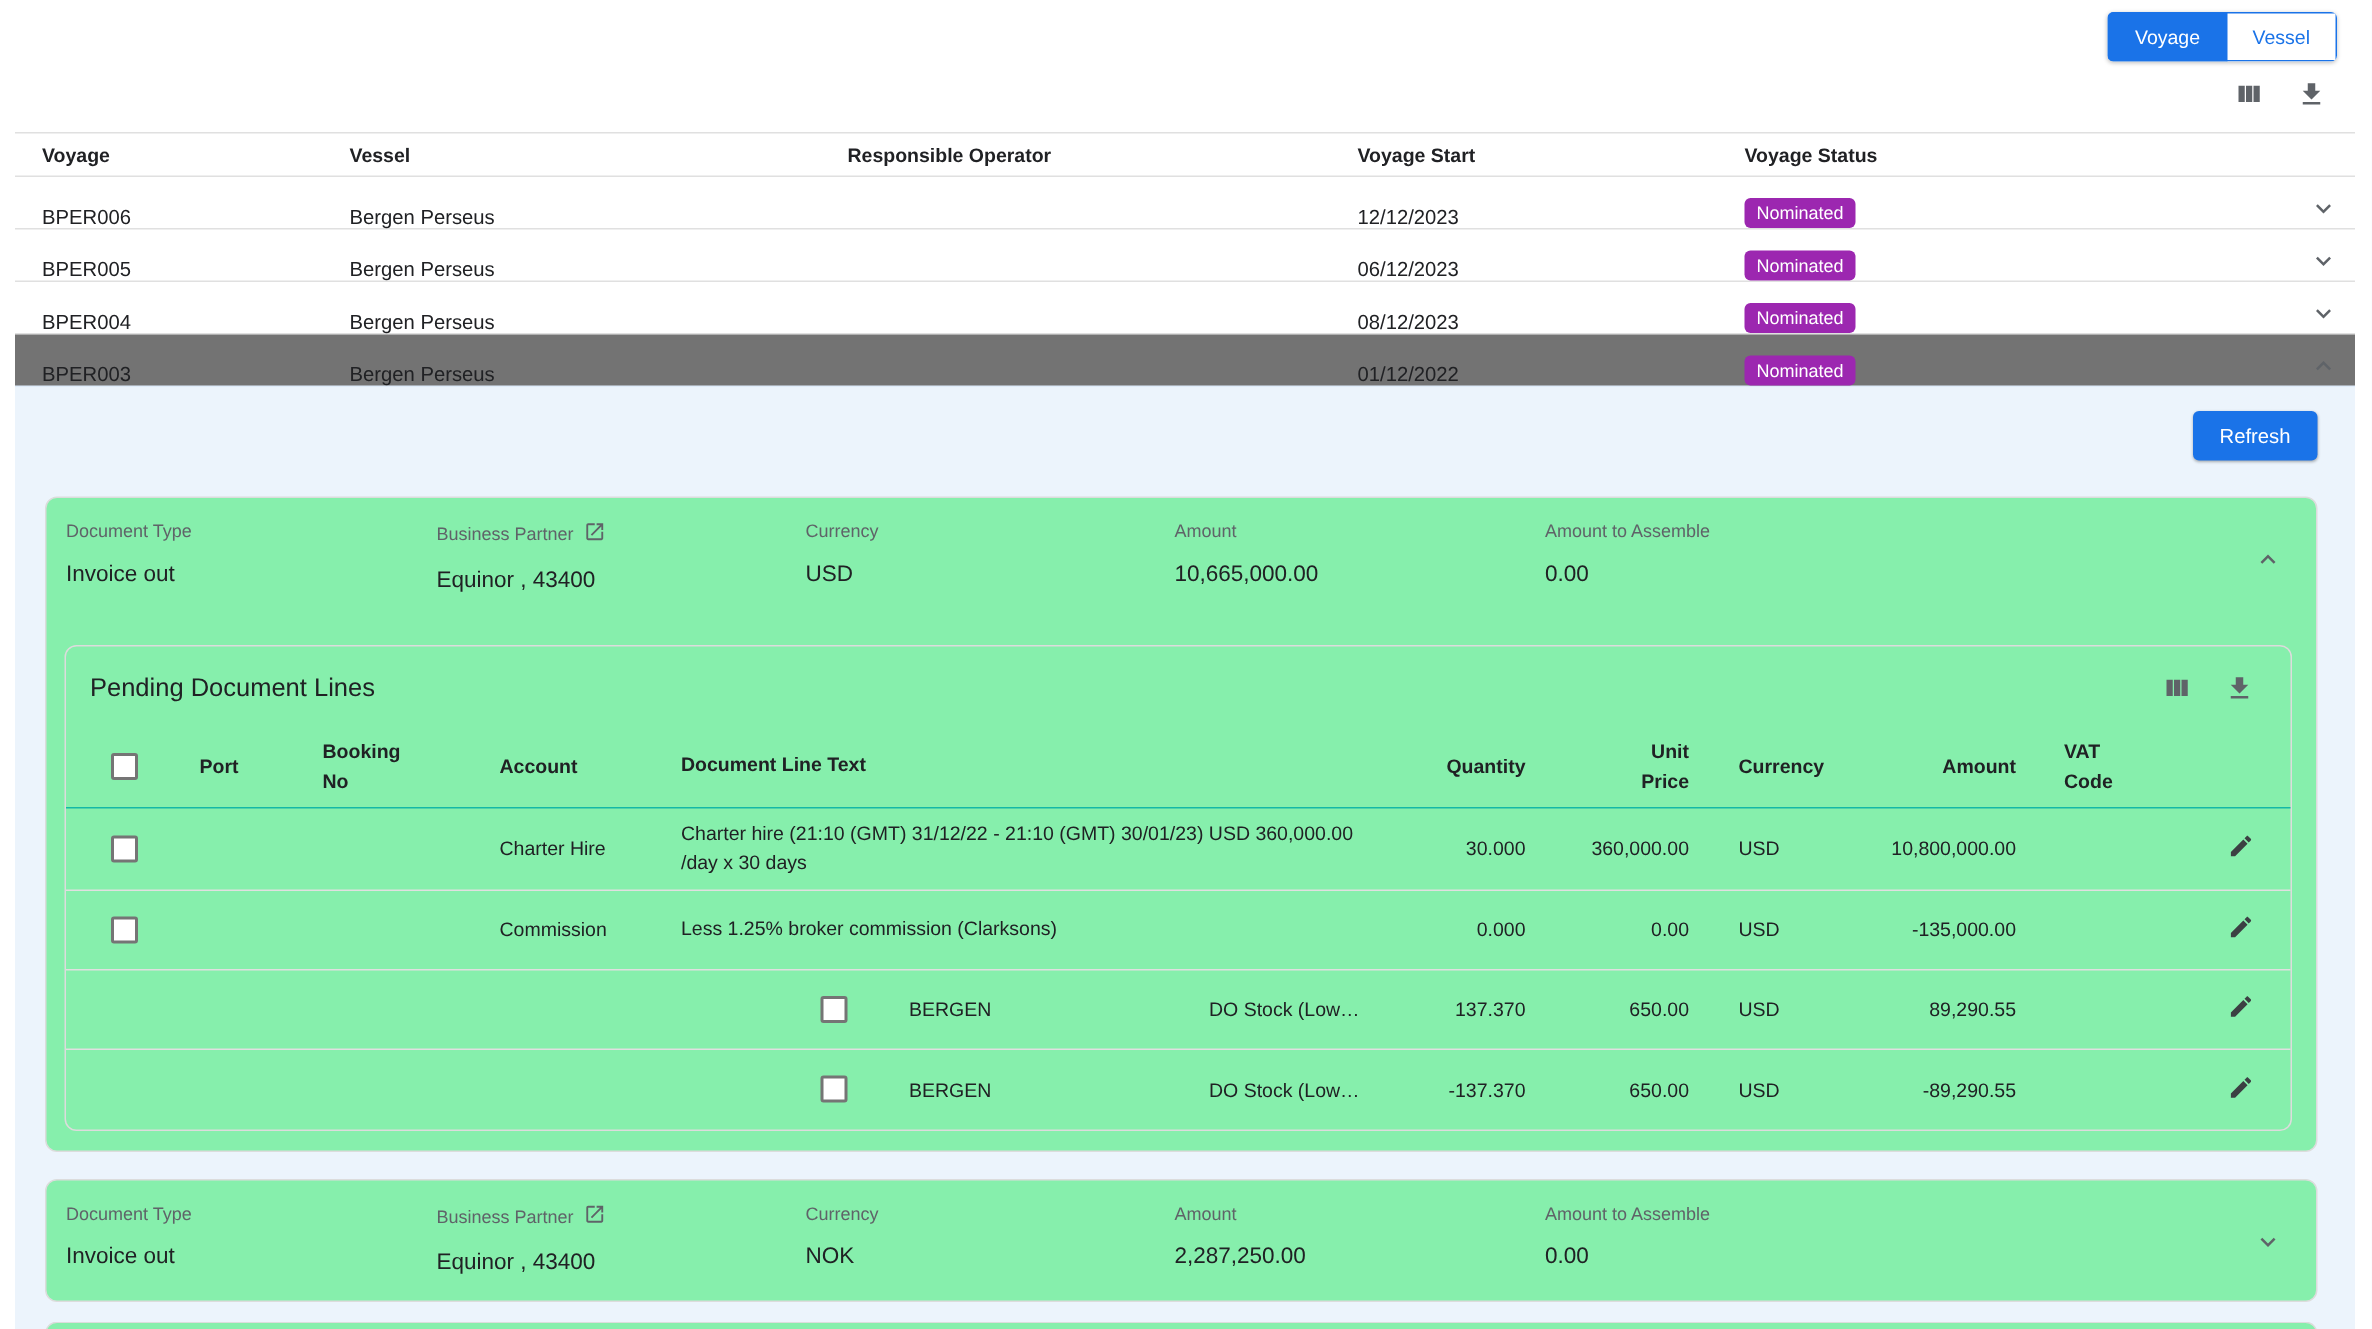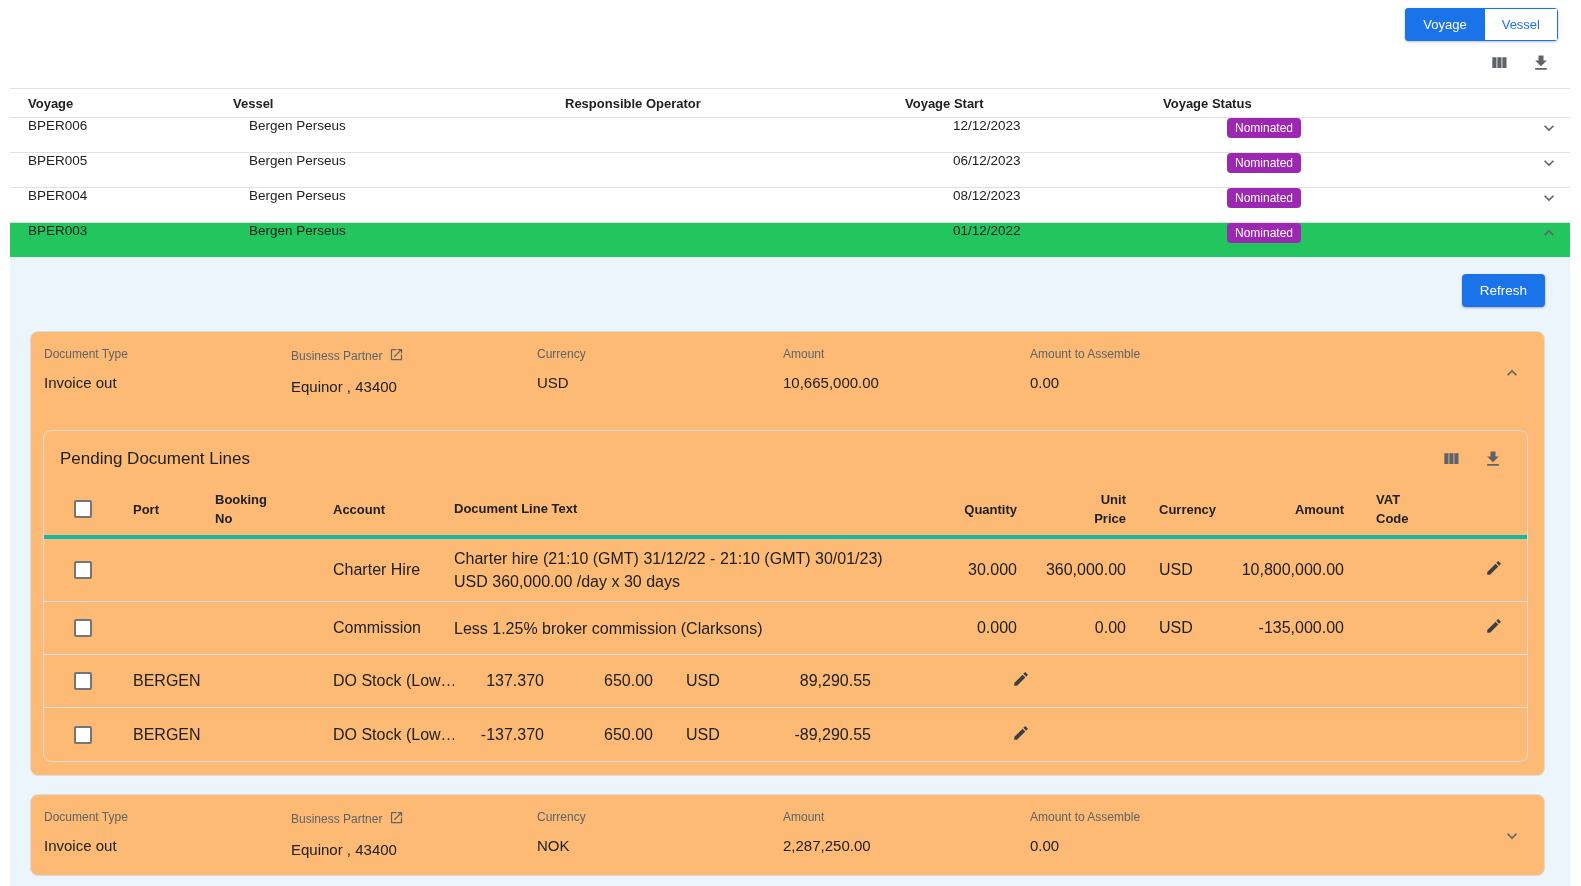--- a/index.html
+++ b/index.html
@@ -15,59 +15,59 @@
   .toggle-btn + .toggle-btn { margin-left:-1px; }
 
   .icons-row { display:flex; justify-content:flex-end; gap:22px; padding:12px 30px 15px 0; }
   .icon-btn { display:inline-flex; cursor:pointer; }
   .icon-btn svg { fill:#5f6368; }
 
   
   .vtable { margin:0 11px 0 10px; }
   .vt-header { display:flex; align-items:center; height:30px; border-top:1px solid #e0e0e0;
                border-bottom:1px solid #e0e0e0; font-weight:700; font-size:13px; }
-  .vt-row { display:flex; align-items:flex-start; height:35px; border-bottom:1px solid #e0e0e0; font-size:13.5px;gap:16px; }
-  .vt-row.selected { background:#22c55e; border-bottom:1px solid #dfecfa; }
+  .vt-row { display:flex; align-items:flex-end; height:35px; border-bottom:1px solid #e0e0e0; font-size:13.5px; }
+  .vt-row.selected { background:#737373; border-bottom:1px solid #dfecfa; }
   .c-voyage { width:223px; padding-left:18px; }
   .c-vessel { width:294px; }
   .c-operator { width:378px;padding-left:38px; }
   .c-start { width:258px; }
   .c-status { flex:1; }
   .c-exp { width:42px; display:flex; justify-content:center; }
   .c-exp svg { fill:#5f6368; cursor:pointer; }
   .badge { background:#9c27b0; color:#fff; font-size:12px; padding:3px 8px; border-radius:4px; display:inline-block; }
 
   
   .panel { margin:0 11px 0 10px; background:#ecf4fc; padding:16px 25px 18px 20px;
            display:flex; flex-direction:column; min-height:612px; }
   .refresh-btn { align-self:flex-end; font-family:inherit; background:#1a73e8; color:#fff; border:none;
                  border-radius:4px; padding:9px 18px; font-size:13.5px; cursor:pointer;
                  box-shadow:0 1px 2px rgba(0,0,0,.3); }
 
-  .doc-card { background:#fdba74; border:1px solid #dcdcdc; border-radius:8px; margin-top:24px; }
+  .doc-card { background:#86efac; border:1px solid #dcdcdc; border-radius:8px; margin-top:24px; }
   .doc-card.collapsed { margin-top:18px; }
   .doc-card.cut { margin-top:13px; height:16px; border-radius:8px 8px 0 0; border-bottom:none; }
   .doc-header { display:flex; align-items:flex-start; padding:15px 14px 0 13px; }
   .doc-card.collapsed .doc-header { padding-bottom:17px; }
   .f-doc-type{width:247px} .f-partner{width:246px} .f-currency{width:246px} .f-amount{width:247px} .f-assemble{flex:1}
   .f-label { font-size:12px; color:#5f6368; display:flex; align-items:center; gap:7px; }
   .f-label svg { fill:#5f6368; }
   .f-value { font-size:15px; color:#202124; margin-top:13px; }
   .doc-chevron { margin:16px 8px 0 0; display:inline-flex; cursor:pointer; }
   .doc-chevron svg { fill:#5f6368; }
 
   
   .pending-card { border:1px solid #dcdcdc; border-radius:8px; margin:35px 16px 13px 12px; }
   .pending-head { display:flex; align-items:center; justify-content:space-between; padding:18px 24px 14px 16px; }
   .pending-title { font-size:17px; color:#202124; }
   .pending-icons { display:flex; gap:22px; }
 
-  .lt-header { display:flex; align-items:center; min-height:56px; border-bottom:4px solid #14b8a6;
+  .lt-header { display:flex; align-items:center; min-height:56px; border-bottom:1px solid #14b8a6;
                font-weight:700; font-size:13px; }
-  .lt-row { display:flex; align-items:center; min-height:53px; border-bottom:1px solid #e0e0e0; font-size:16px; }
+  .lt-row { display:flex; align-items:center; min-height:53px; border-bottom:1px solid #e0e0e0; font-size:13px;justify-content:flex-end; }
   .lt-row:last-child { border-bottom:none; }
   .pre { white-space:pre-line; line-height:1.5; }
   .l-check { width:89px; padding-left:30px; display:flex; align-items:center; }
   .l-port { width:82px; }
   .l-booking { width:118px; }
   .l-account { width:121px; padding-right:8px; overflow:hidden; white-space:nowrap; }
   .l-text { flex:1; padding:8px 14px 8px 0; line-height:1.45; }
   .l-qty { width:90px; text-align:right; }
   .l-unit { width:109px; text-align:right; }
   .l-curr { width:115px; padding-left:33px; }

